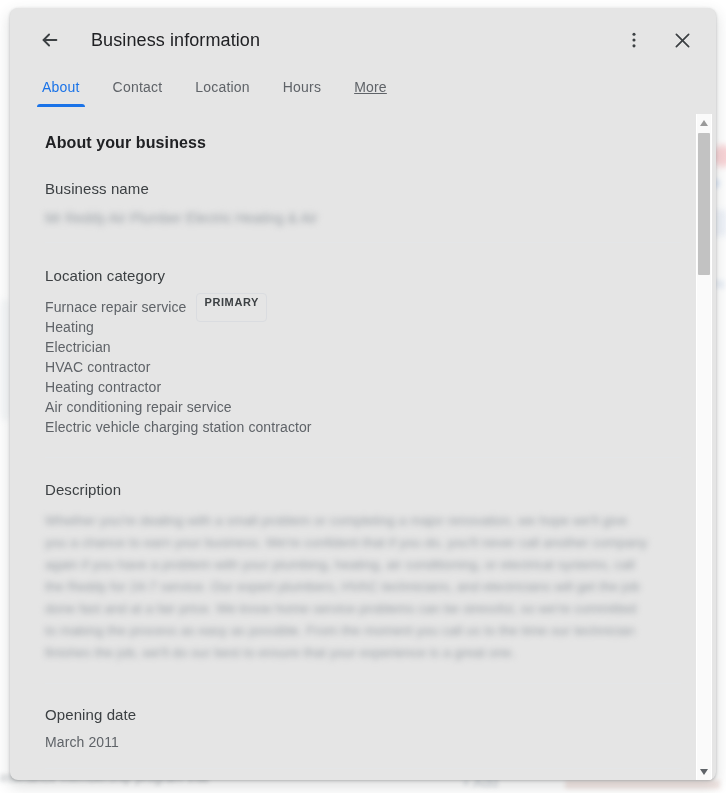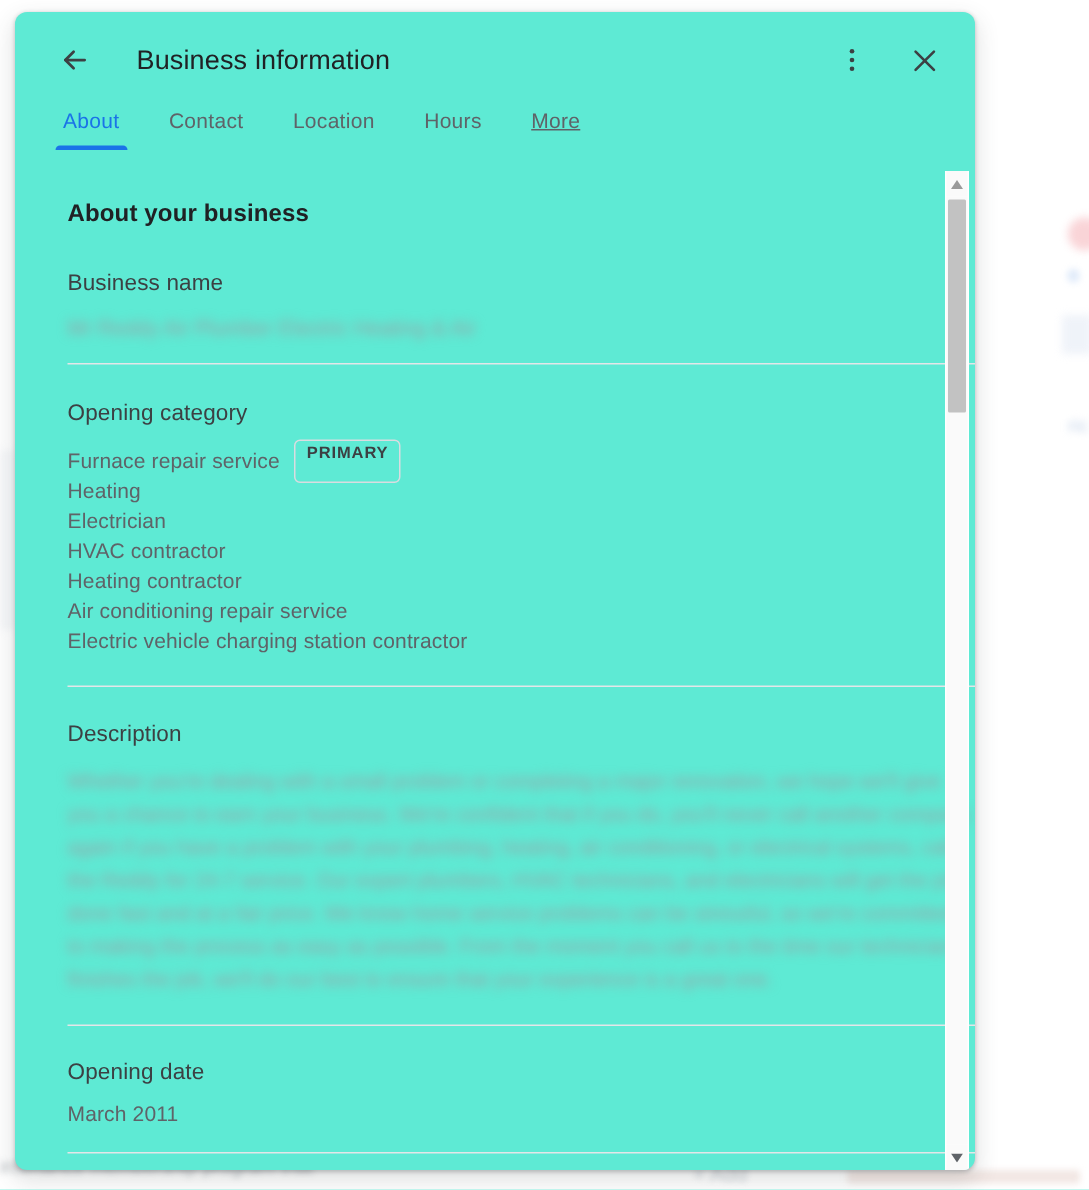--- a/index.html
+++ b/index.html
@@ -101,23 +101,23 @@
     background: #eceff3;
     filter: blur(3px);
     opacity: .5;
   }
 
   
   .dialog {
     position: absolute;
     left: 10px;
     top: 8px;
-    width: 640px;
+    width: 706px;
     height: 772px;
-    background: #5eead4;
+    background: #e5e5e5;
     border-radius: 8px;
     box-shadow: 0 1px 3px rgba(60,64,67,.30), 0 6px 14px 2px rgba(60,64,67,.15);
     overflow: hidden;
     display: flex;
     flex-direction: column;
   }
 
   
   .dlg-header {
     height: 64px;
@@ -146,21 +146,21 @@
     margin-left: 21px;
     letter-spacing: .1px;
     white-space: nowrap;
   }
   .header-spacer { flex: 1 1 auto; }
 
   
   .tabs {
     flex: 0 0 auto;
     display: flex;
-    align-items: flex-start;
+    align-items: center;
     padding: 0 0 0 22px;
     height: 42px;
     position: relative;
   }
   .tab {
     position: relative;
     font-size: 14px;
     color: #5f6368;
     padding: 0 10px 12px 10px;
     cursor: pointer;
@@ -358,21 +358,21 @@
 
       <div class="section-title">About your business</div>
 
       <div style="margin-top:28px;">
         <div class="field-label">Business name</div>
         <div class="redacted" style="margin-top:11px;width:300px;">Mr Reddy Air Plumber Electric Heating &amp; Air</div>
       </div>
       <div class="divider" style="margin-top:14px;"></div>
 
       <div style="margin-top:24px;">
-        <div class="field-label">Opening category</div>
+        <div class="field-label">Location category</div>
         <div class="cat-list">
           <div class="cat-row">
             <span class="cat-name">Furnace repair service</span>
             <span class="badge">PRIMARY</span>
           </div>
           <div class="cat-row">
             <span class="cat-name">Heating</span>
           </div>
           <div class="cat-row">
             <span class="cat-name">Electrician</span>

